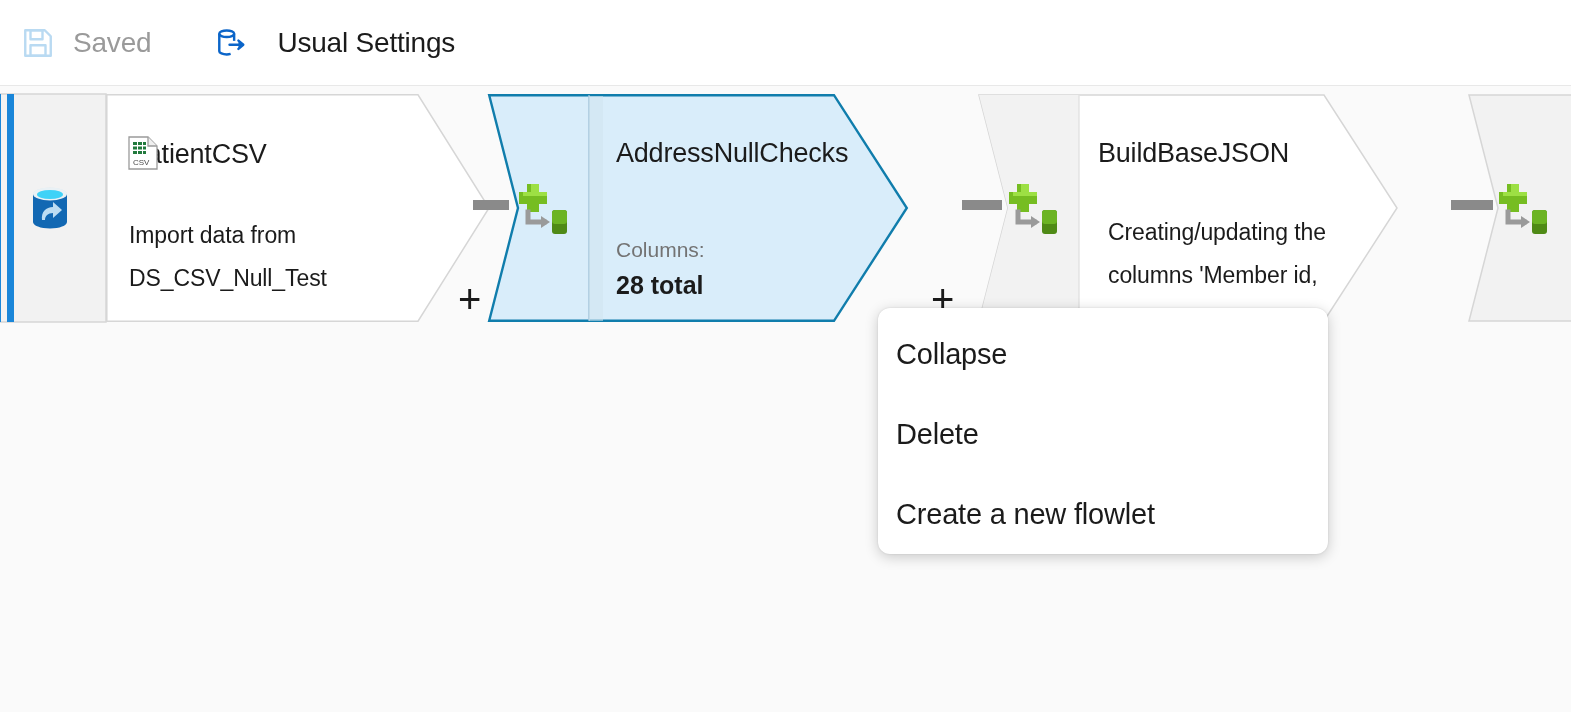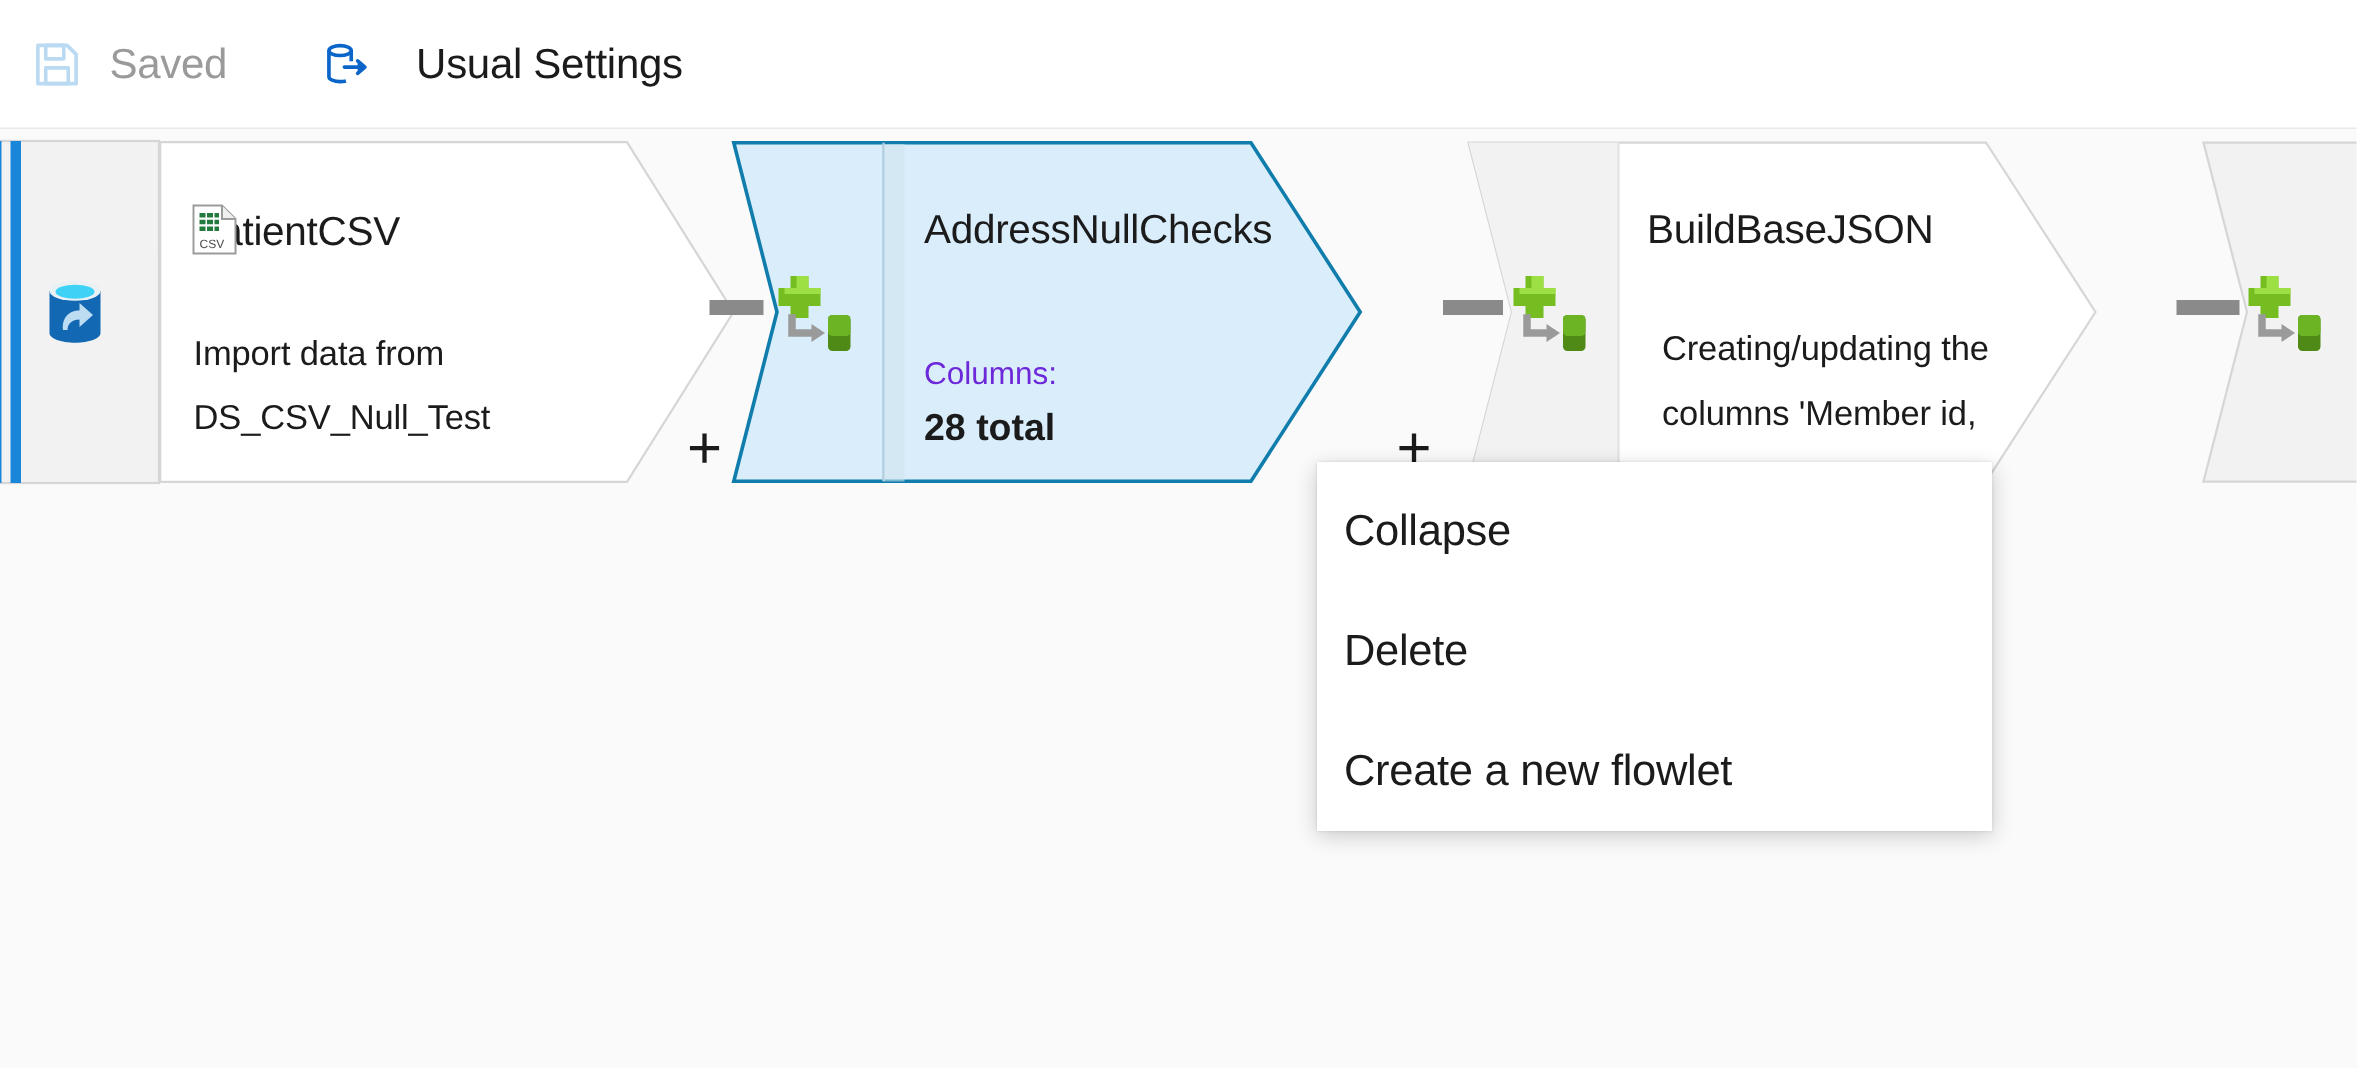--- a/index.html
+++ b/index.html
@@ -92,21 +92,21 @@
   .node-desc {
     position: absolute;
     font-size: 23px;
     line-height: 43px;
     color: #1b1b1b;
     letter-spacing: -0.1px;
   }
   .node-sub-label {
     position: absolute;
     font-size: 21px;
-    color: #6d28d9;
+    color: #737373;
   }
   .node-sub-value {
     position: absolute;
     font-size: 25px;
     font-weight: bold;
     color: #1b1b1b;
   }
   .plus-glyph {
     position: absolute;
     font-size: 40px;
@@ -153,21 +153,21 @@
     position: absolute;
     left: 390px; top: 86px;
   }
 
   
   #context-menu {
     position: absolute;
     left: 878px; top: 222px;
     width: 450px; height: 246px;
     background: #ffffff;
-    border-radius: 0;
+    border-radius: 12px;
     box-shadow: 0 3px 14px rgba(0,0,0,0.20), 0 0 2px rgba(0,0,0,0.12);
     padding-top: 6px;
     z-index: 40;
   }
   .menu-item {
     height: 80px;
     display: flex; align-items: center;
     padding-left: 18px;
     font-size: 29px;
     color: #1b1b1b;

